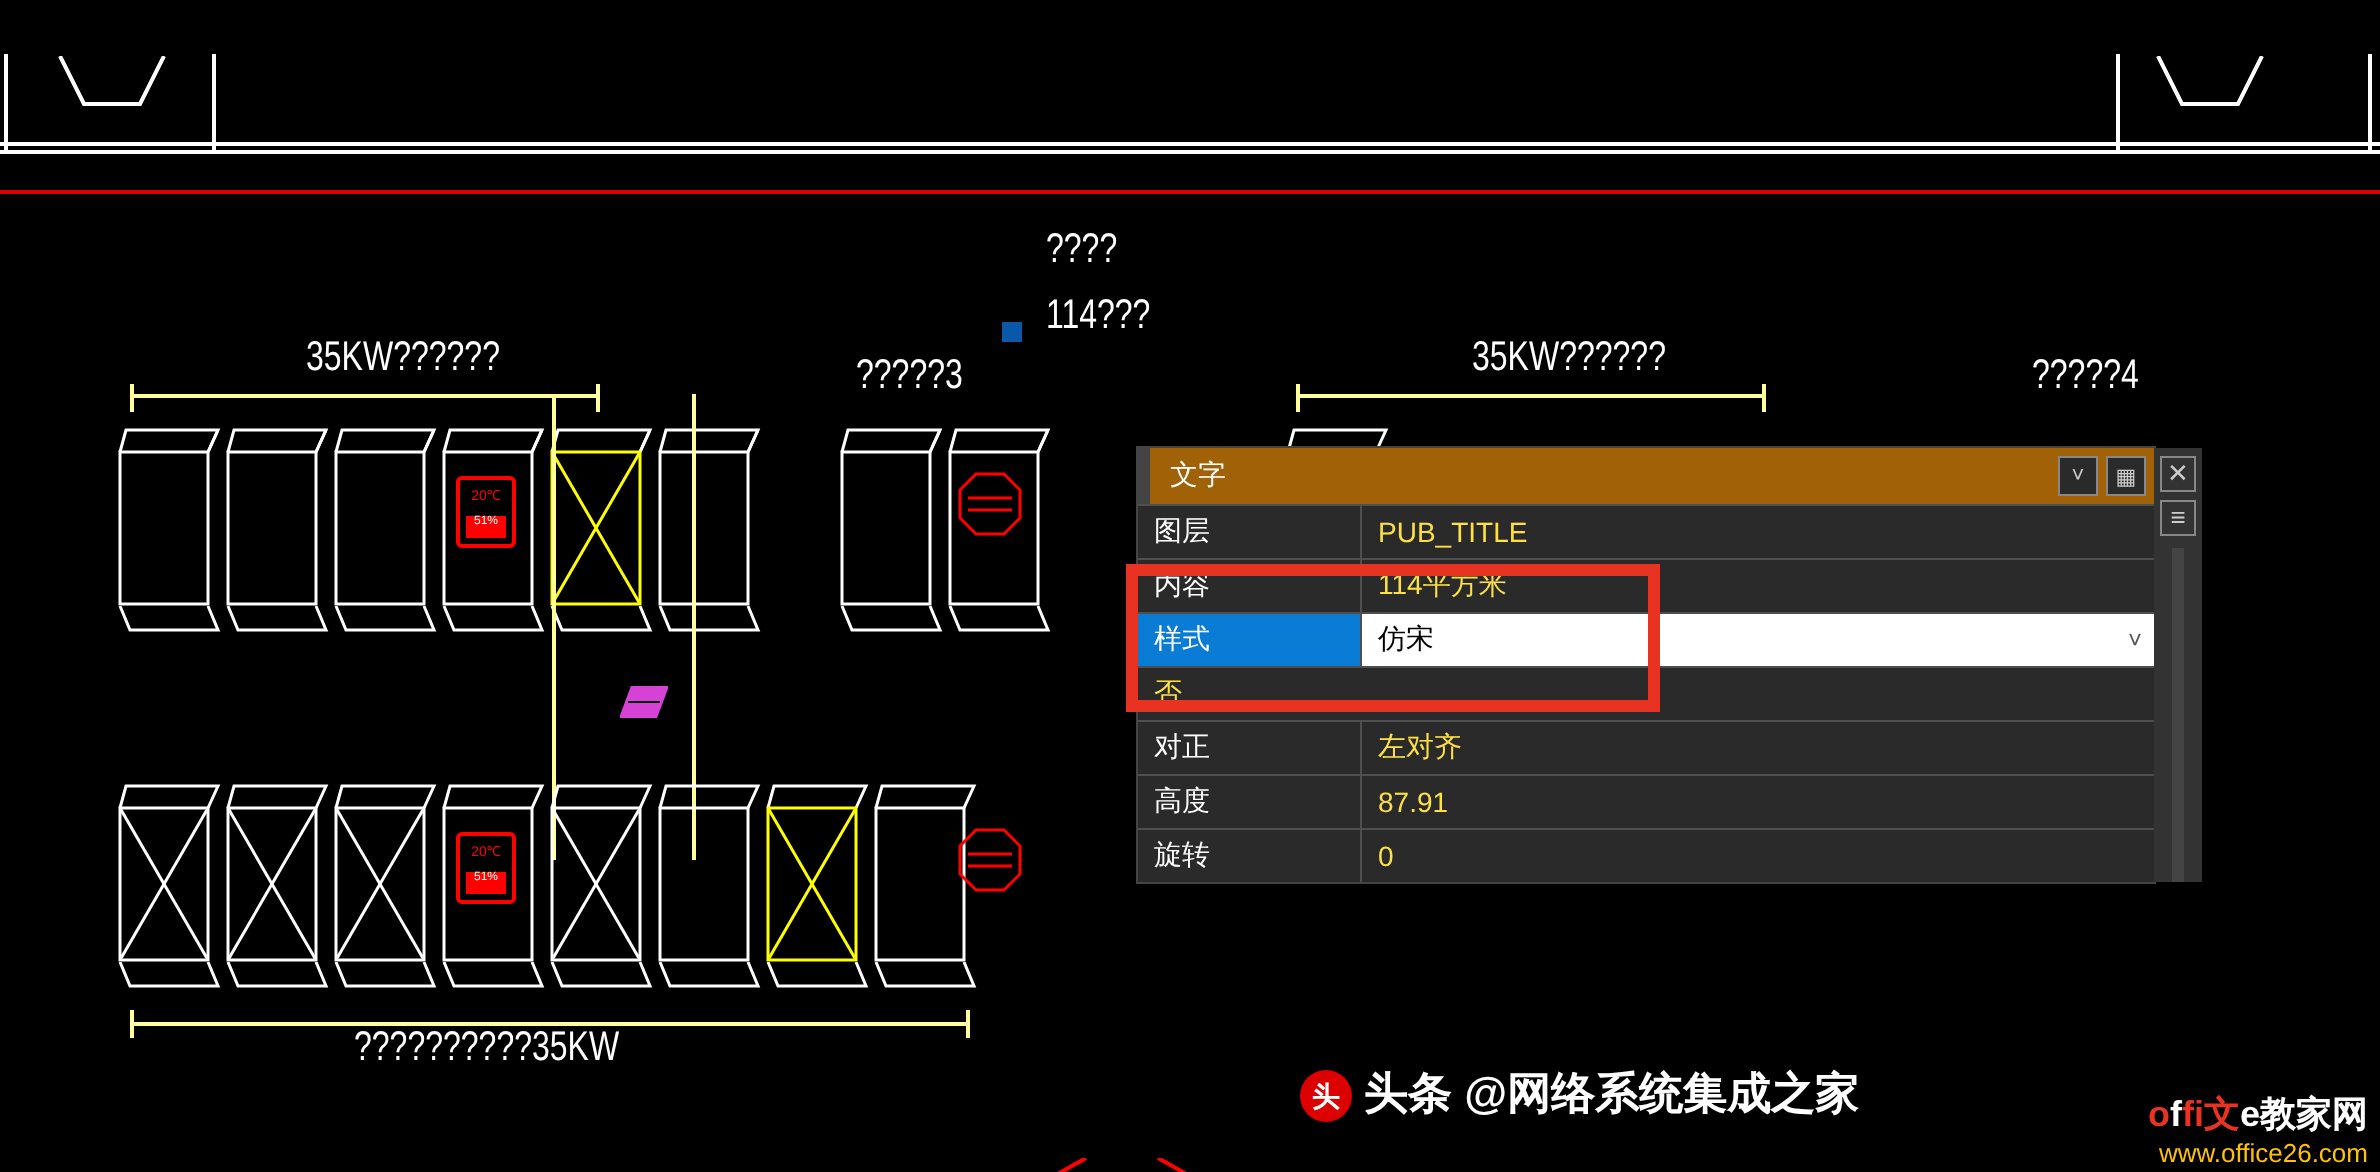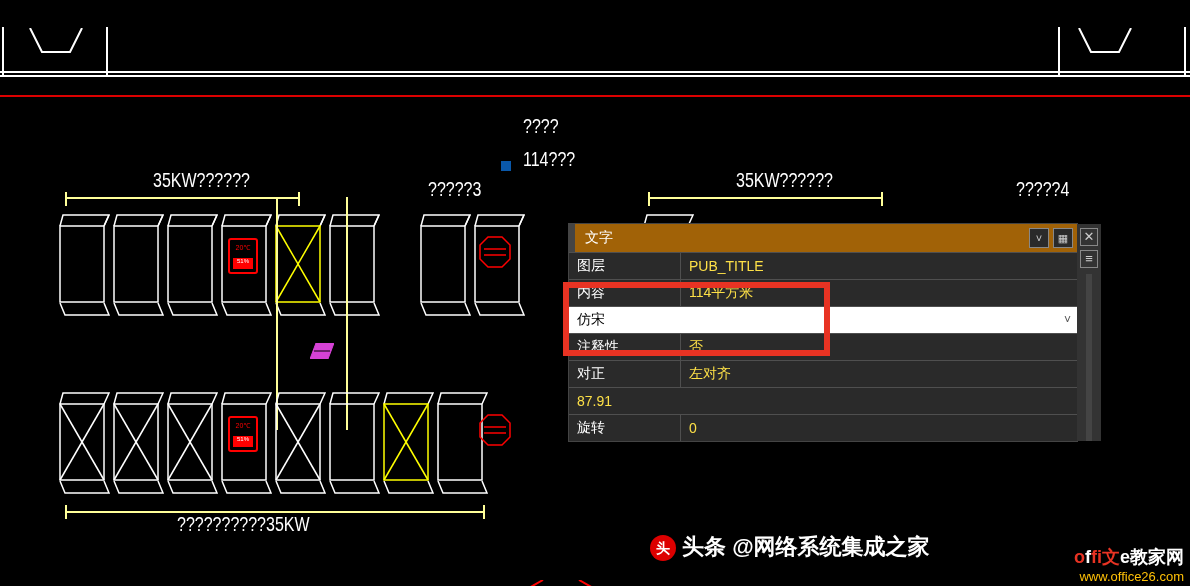--- a/index.html
+++ b/index.html
@@ -382,34 +382,35 @@
   <div class="pal-rows">
     <div class="pal-row">
         <div class="k">图层</div>
         <div class="v">PUB_TITLE</div>
       </div>
     <div class="pal-row">
         <div class="k">内容</div>
         <div class="v">114平方米</div>
       </div>
     <div class="pal-row sel">
+        <div class="k">样式</div>
         <div class="v">
           <span>仿宋</span>
           <span class="dd">˅</span>
         </div>
       </div>
     <div class="pal-row">
-        <div class="k">注释性</div>
         <div class="v">否</div>
       </div>
     <div class="pal-row">
         <div class="k">对正</div>
         <div class="v">左对齐</div>
       </div>
     <div class="pal-row">
+        <div class="k">高度</div>
         <div class="v">87.91</div>
       </div>
     <div class="pal-row">
         <div class="k">旋转</div>
         <div class="v">0</div>
       </div>
   </div>
 </div>
 
 <div class="redbox"></div>

